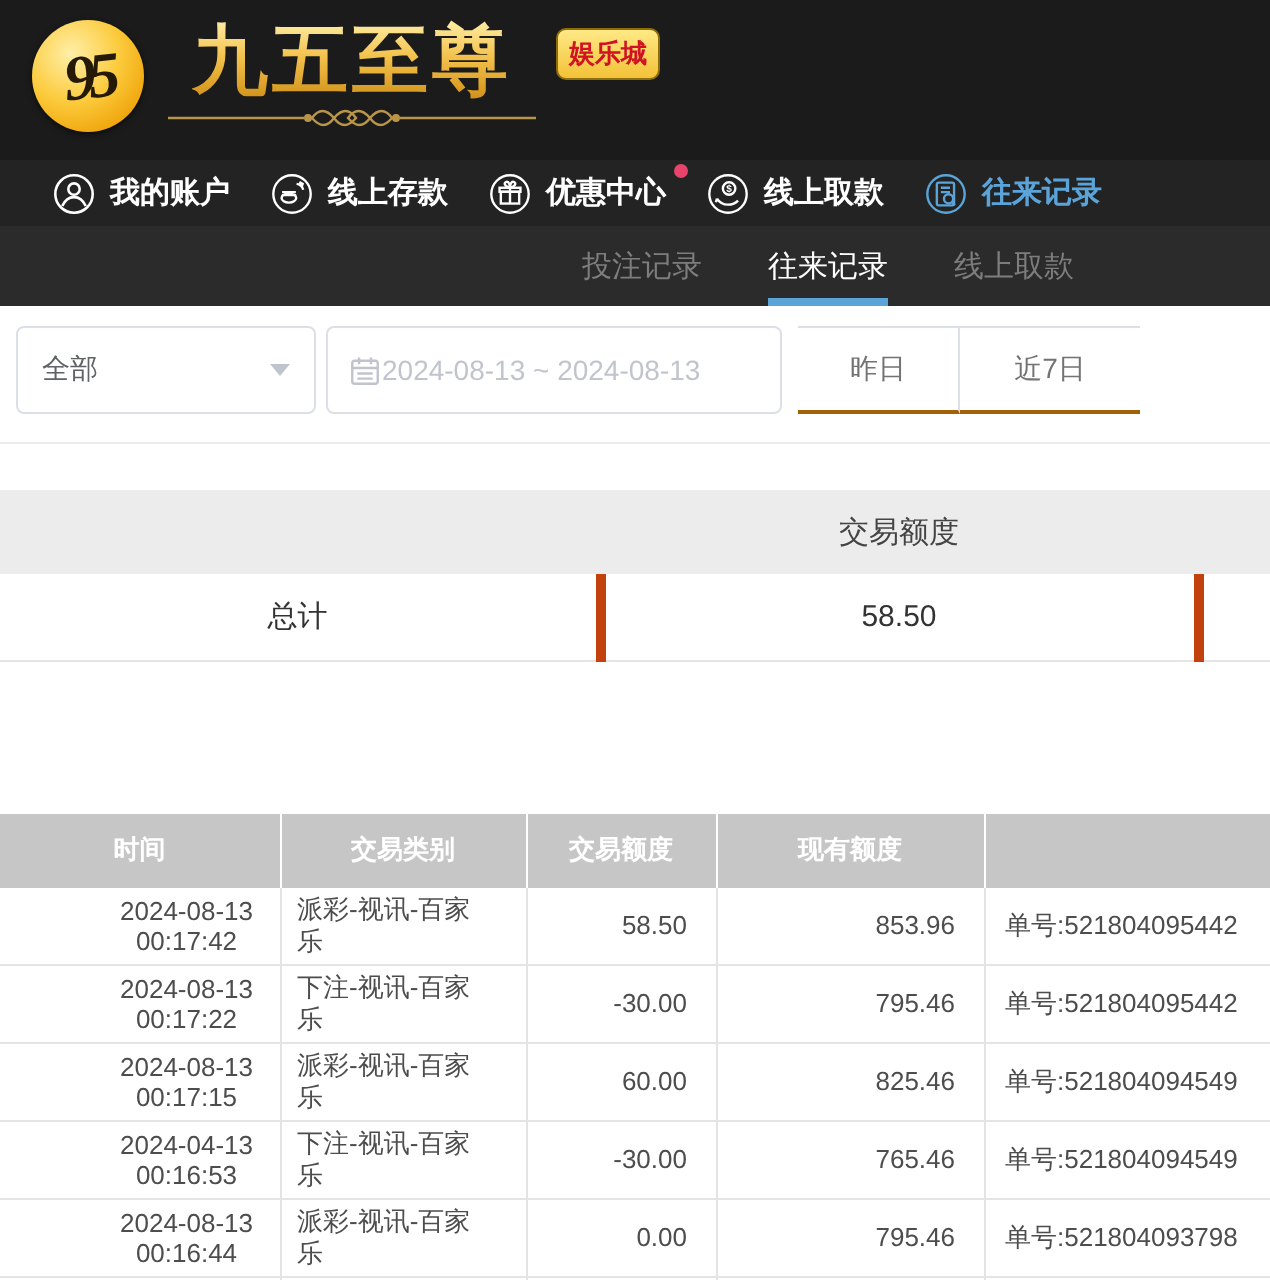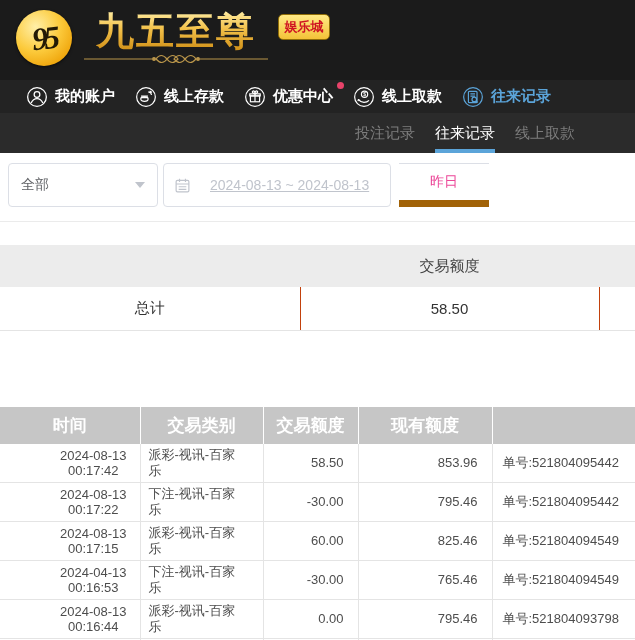--- a/index.html
+++ b/index.html
@@ -30,61 +30,61 @@
     padding-left:26px; gap:20px; }
   .nav-item { display:flex; align-items:center; gap:7px; color:#fff; font-size:15px;
     font-weight:bold; position:relative; cursor:pointer; white-space:nowrap; }
   .nav-item.active { color:#5ba4d9; }
   .nav-item svg { display:block; }
   .nav-dot { position:absolute; right:-11px; top:-4px; width:7px; height:7px; border-radius:50%;
     background:#e8436a; }
 
   
   .subtab-bar { height:40px; background:#2b2b2b; display:flex; justify-content:flex-end;
-    align-items:stretch; padding-right:60px; gap:20px; }
+    align-items:stretch; padding-right:98px; gap:33px; }
   .subtab { display:flex; align-items:center; font-size:15px; color:#7d7d7d; cursor:pointer;
     position:relative; }
   .subtab.active { color:#ffffff; }
   .subtab.active::after { content:""; position:absolute; left:0; right:0; bottom:0; height:4px;
     background:#5ba4d9; }
 
   
   .filter-row { padding:10px 0 0 8px; display:flex; align-items:center; height:54px; }
   .select-box { width:150px; height:44px; border:1px solid #dcdfe6; border-radius:4px;
     display:flex; align-items:center; padding:0 12px; color:#606266; font-size:14px;
     justify-content:space-between; background:#fff; cursor:pointer; }
   .caret-down { width:0; height:0; border-left:5px solid transparent; border-right:5px solid transparent;
     border-top:6px solid #c0c4cc; }
   .date-box { width:228px; height:44px; border:1px solid #dcdfe6; border-radius:4px; margin-left:5px;
-    display:flex; align-items:center; padding:0 10px; gap:19px; color:#c0c4cc; font-size:14px;
-    background:#fff; cursor:text; white-space:nowrap; overflow:hidden;text-decoration:underline; }
+    display:flex; align-items:center; padding:0 10px; gap:0; color:#c0c4cc; font-size:14px;
+    background:#fff; cursor:text; white-space:nowrap; overflow:hidden; }
   .quick-group { display:flex; margin-left:8px; }
   .quick-btn { height:44px; min-width:81px; display:flex; align-items:center; justify-content:center;
-    font-size:14px; color:#ec4899; border-top:1px solid #dcdfe6; border-bottom:7px solid #a16207;
+    font-size:14px; color:#737373; border-top:1px solid #dcdfe6; border-bottom:2px solid #a16207;
     border-right:1px solid #dcdfe6; background:#fff; cursor:pointer; }
   .quick-btn:last-child { min-width:90px; border-right:none; }
   .quick-btn.active { border:1px solid #54a0d6; border-radius:4px; color:#54a0d6; }
 
   .hr-line { height:1px; background:#ebebeb; margin-top:14px; }
 
   
   .summary-table { margin-top:23px; width:700px; border-collapse:collapse; table-layout:fixed; }
   .summary-table col:nth-child(1){ width:300px; } .summary-table col:nth-child(2){ width:299px; }
   .summary-table col:nth-child(3){ width:101px; }
   .summary-table thead td { height:42px; background:#ececec; text-align:center; font-size:15px;
     color:#444; }
   .summary-table tbody td { height:43px; background:#fff; text-align:center; font-size:15px;
-    color:#333; border-right:1px solid #c2410c; border-bottom:1px solid #e4e4e4; }
+    color:#333; border-right:5px solid #c2410c; border-bottom:1px solid #e4e4e4; }
   .summary-table tbody td:last-child { border-right:none; }
 
   
   .data-table { margin-top:76px; width:700px; border-collapse:collapse; table-layout:fixed; }
   .data-table col.c1{width:140px;} .data-table col.c2{width:123px;} .data-table col.c3{width:95px;}
   .data-table col.c4{width:134px;} .data-table col.c5{width:208px;}
-  .data-table thead th { height:37px; background:#c6c6c6; color:#fff; font-size:17px;
+  .data-table thead th { height:37px; background:#c6c6c6; color:#fff; font-size:13px;
     font-weight:bold; text-align:center; border-right:1px solid #fff; }
   .data-table thead th:last-child { border-right:none; }
   .data-table tbody td { height:38px; font-size:13px; color:#4d4d4d; background:#fff;
     border-right:1px solid #e4e4e4; border-bottom:1px solid #e4e4e4; vertical-align:middle; }
   .data-table tbody td:last-child { border-right:none; }
   td.cell-time { text-align:center;padding-left:47px; }
   td.cell-type { text-align:left; padding:3px 22px 3px 8px; line-height:16px; word-break:break-all; }
   td.cell-amount, td.cell-balance { text-align:right; padding-right:14px; }
   td.cell-order { text-align:left; padding-left:10px; white-space:nowrap; }
 </style>
@@ -186,20 +186,21 @@
       <line x1="2.5" y1="8.2" x2="17.5" y2="8.2"></line>
       <line x1="6.5" y1="2" x2="6.5" y2="6"></line>
       <line x1="13.5" y1="2" x2="13.5" y2="6"></line>
       <line x1="5.5" y1="11.5" x2="14.5" y2="11.5"></line>
       <line x1="5.5" y1="14.5" x2="14.5" y2="14.5"></line>
     </svg>
     <span>2024-08-13 ~ 2024-08-13</span>
   </div>
   <div class="quick-group">
     <div class="quick-btn">昨日</div>
+    <div class="quick-btn">近7日</div>
   </div>
 </div>
 
 <div class="hr-line"></div>
 
 <table class="summary-table">
   <colgroup>
       <col>
       <col>
       <col>

